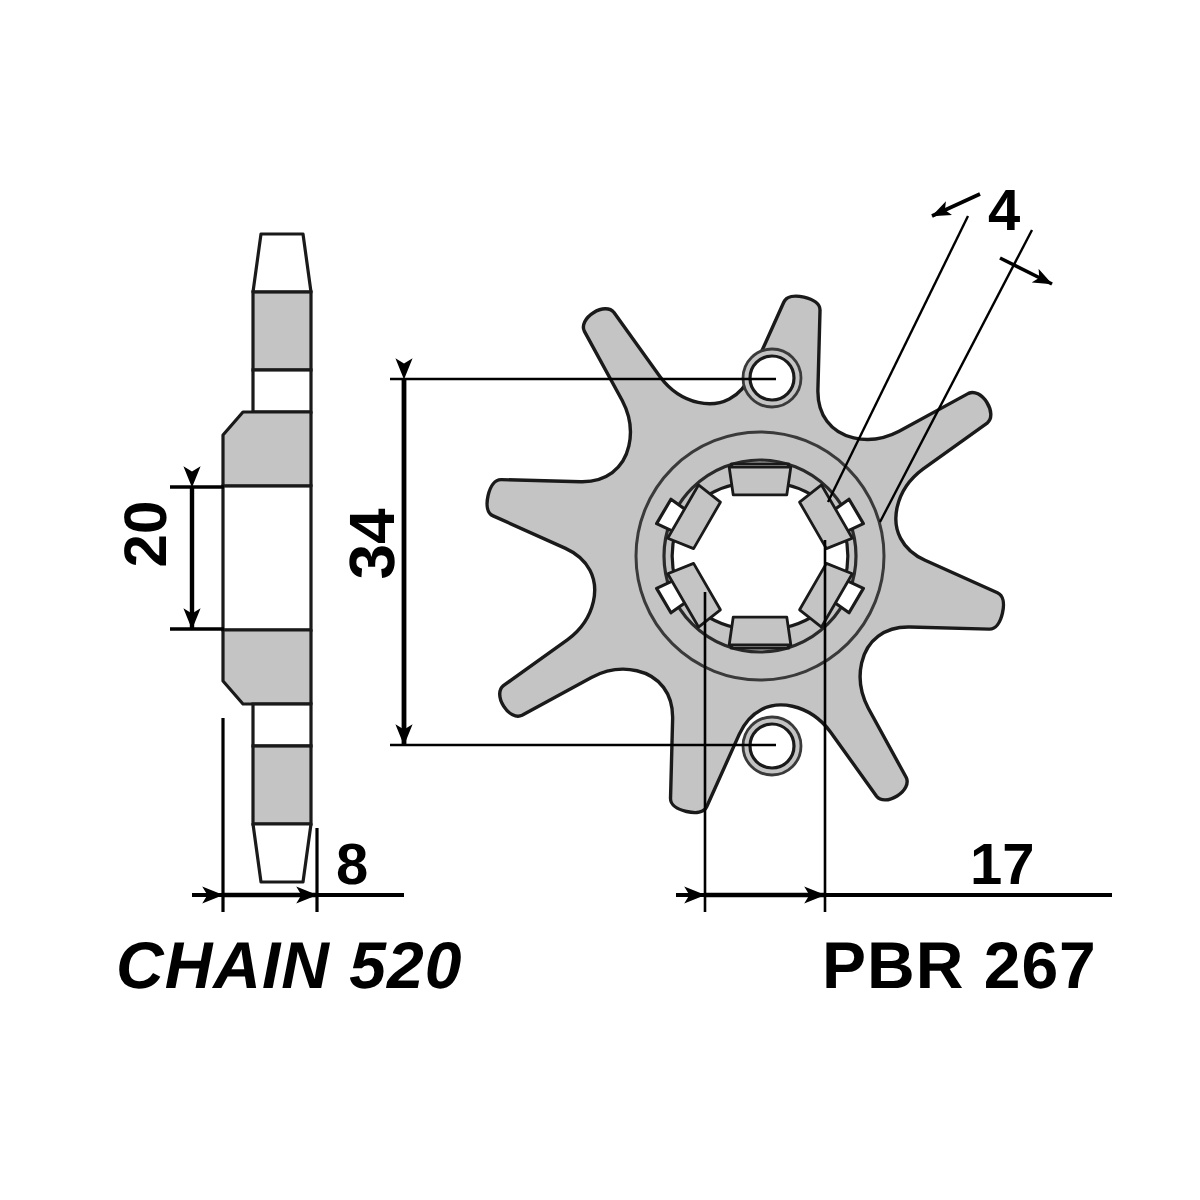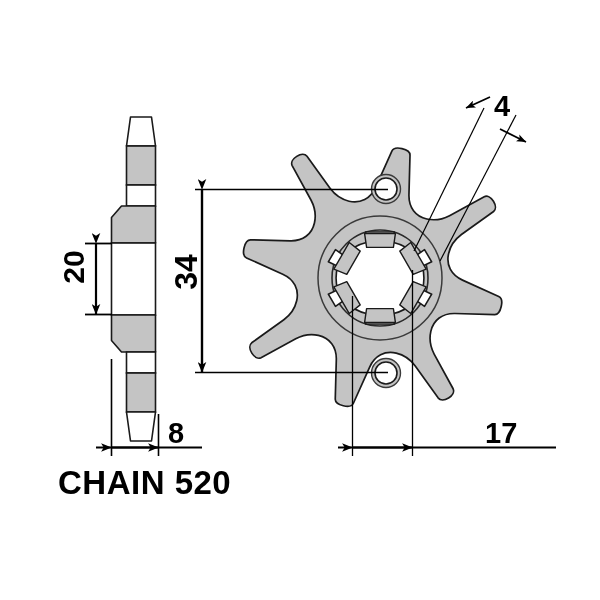--- a/index.html
+++ b/index.html
@@ -64,20 +64,21 @@
   #label-4 {
     left: 494px;
     top: 92px;
     font-size: 29px;
   }
   #label-chain {
     left: 58px;
     top: 466px;
     font-size: 33px;
     letter-spacing: 0.5px;
+    font-style: italic;
   }
   #label-pbr {
     left: 411px;
     top: 466px;
     font-size: 33px;
     letter-spacing: 0.5px;
   }
 </style>
 </head>
 <body>
@@ -262,14 +263,15 @@
   <div class="dim-label rot90" id="label-34">34</div>
 
   <div class="dim-label" id="label-8">8</div>
 
   <div class="dim-label" id="label-17">17</div>
 
   <div class="dim-label" id="label-4">4</div>
 
   <div class="dim-label" id="label-chain">CHAIN 520</div>
 
+  <div class="dim-label" id="label-pbr">PBR 267</div>
 
 </div>
 
 </body></html>

